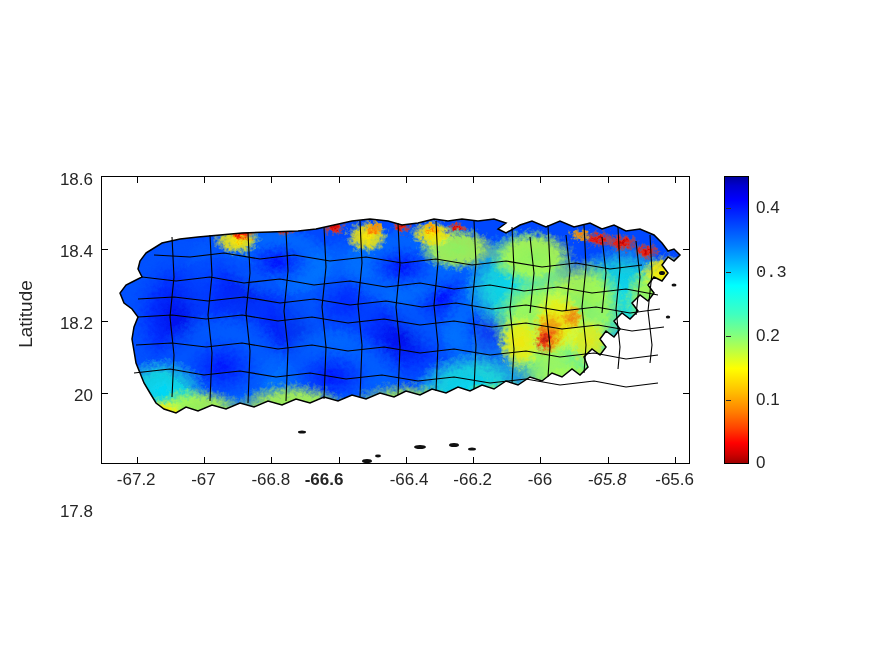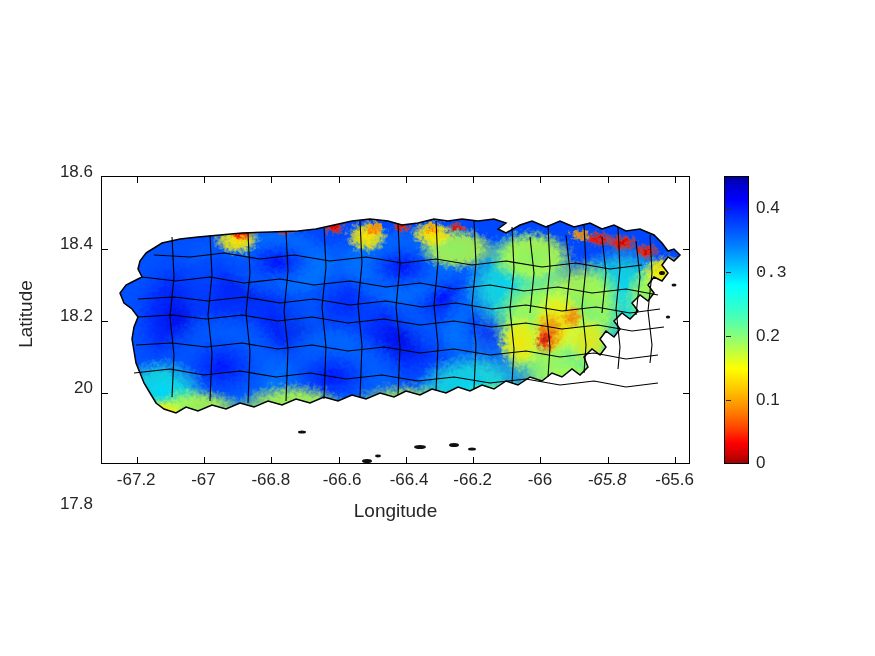--- a/index.html
+++ b/index.html
@@ -23,21 +23,21 @@
   .tick.x{width:1px;height:6px;bottom:0;}
   .tick.xt{width:1px;height:6px;top:0;}
   .tick.y{height:1px;width:6px;left:0;}
   .tick.yr{height:1px;width:6px;right:0;}
 
   
   .xlab{position:absolute;top:470px;font-size:17px;color:#262626;
         transform:translateX(-50%);white-space:nowrap;}
   .ylab{position:absolute;right:0;font-size:17px;color:#262626;
         transform:translateY(-50%);white-space:nowrap;}
-  #ylabcol{position:absolute;left:0px;top:172px;width:93px;height:288px;}
+  #ylabcol{position:absolute;left:0px;top:180px;width:93px;height:288px;}
 
   #xaxisname{position:absolute;left:101px;top:500px;width:589px;text-align:center;
              font-size:19px;color:#262626;}
   #yaxisname{position:absolute;left:-44px;top:303px;width:140px;text-align:center;
              font-size:19px;color:#262626;transform:rotate(-90deg);transform-origin:50% 50%;}
 
   
   #cbar{position:absolute;left:724px;top:176px;width:25px;height:288px;
         border:1px solid #000;box-sizing:border-box;
         background:linear-gradient(to bottom,
@@ -56,27 +56,26 @@
 
 
   <div id="ylabcol">
     <div class="ylab" style="top:0px;">18.6</div>
     <div class="ylab" style="top:72px;">18.4</div>
     <div class="ylab" style="top:144px;">18.2</div>
     <div class="ylab" style="top:216px;">20</div>
     <div class="ylab" style="top:288px;margin-top:44px;">17.8</div>
   </div>
 
-  <div id="xaxisname">Longitude</div>
   <div id="yaxisname">Latitude</div>
 
   <div class="xlab" style="left:136.2px;">-67.2</div>
   <div class="xlab" style="left:203.5px;text-align:right;">-67</div>
   <div class="xlab" style="left:270.8px;">-66.8</div>
-  <div class="xlab" style="left:342px;">-66.6</div>
+  <div class="xlab" style="left:324px;font-weight:bold;">-66.6</div>
   <div class="xlab" style="left:409px;">-66.4</div>
   <div class="xlab" style="left:472.7px;">-66.2</div>
   <div class="xlab" style="left:540.0px;">-66</div>
   <div class="xlab" style="left:607px;font-style:italic;">-65.8</div>
   <div class="xlab" style="left:674.6px;">-65.6</div>
 
   <div id="axes">
 
     <div class="tick x" style="left:35px;"></div>
     <div class="tick x" style="left:102px;"></div>

